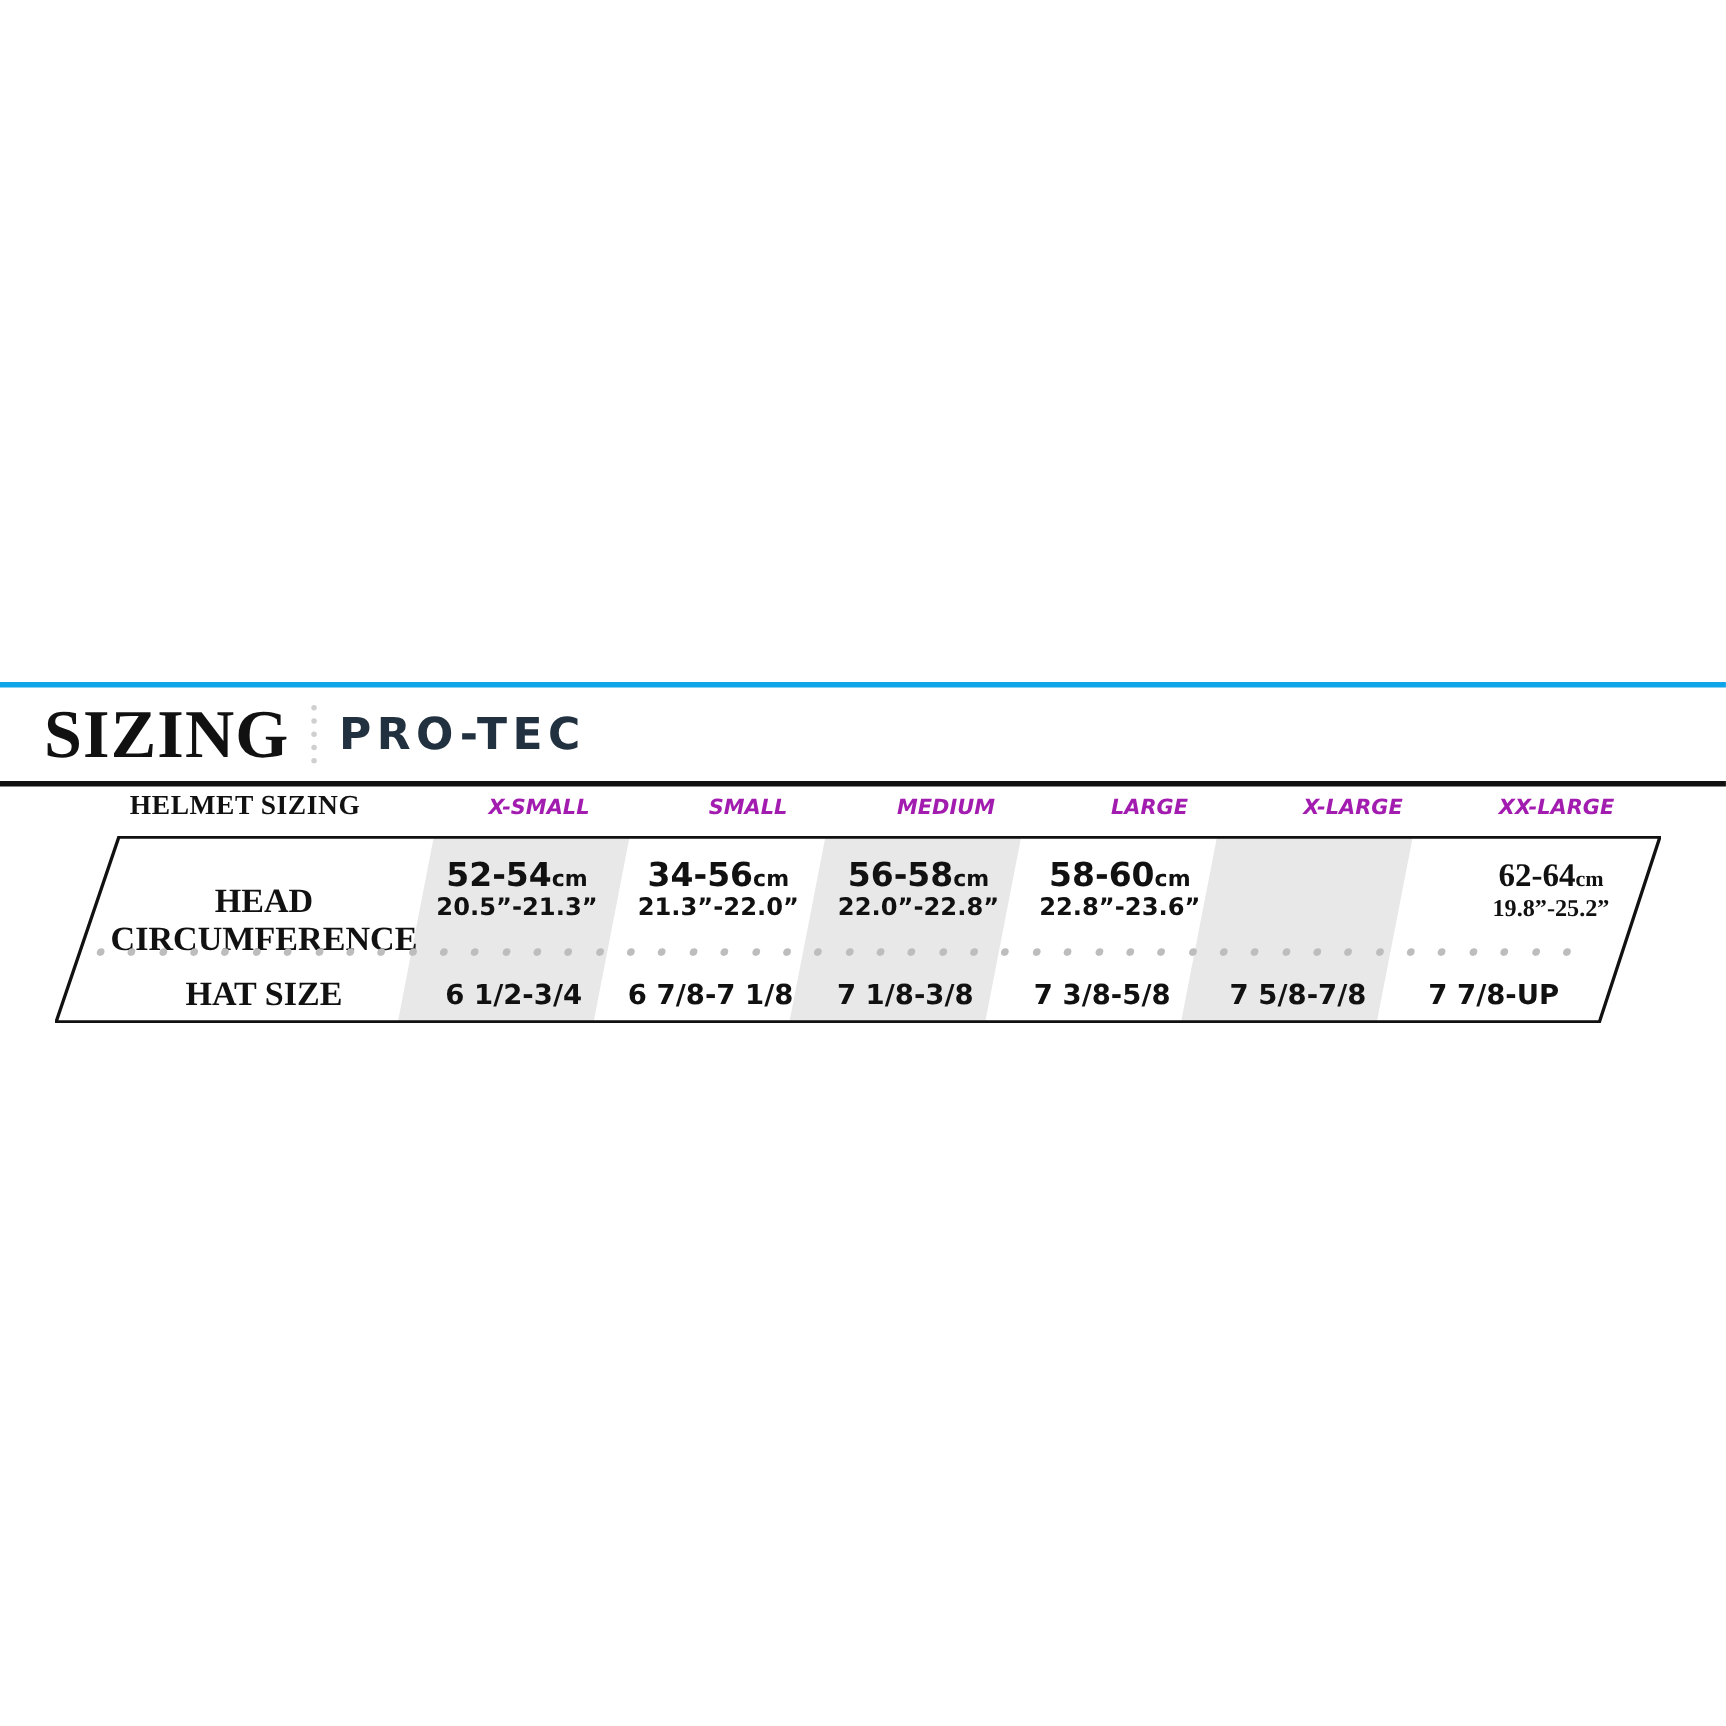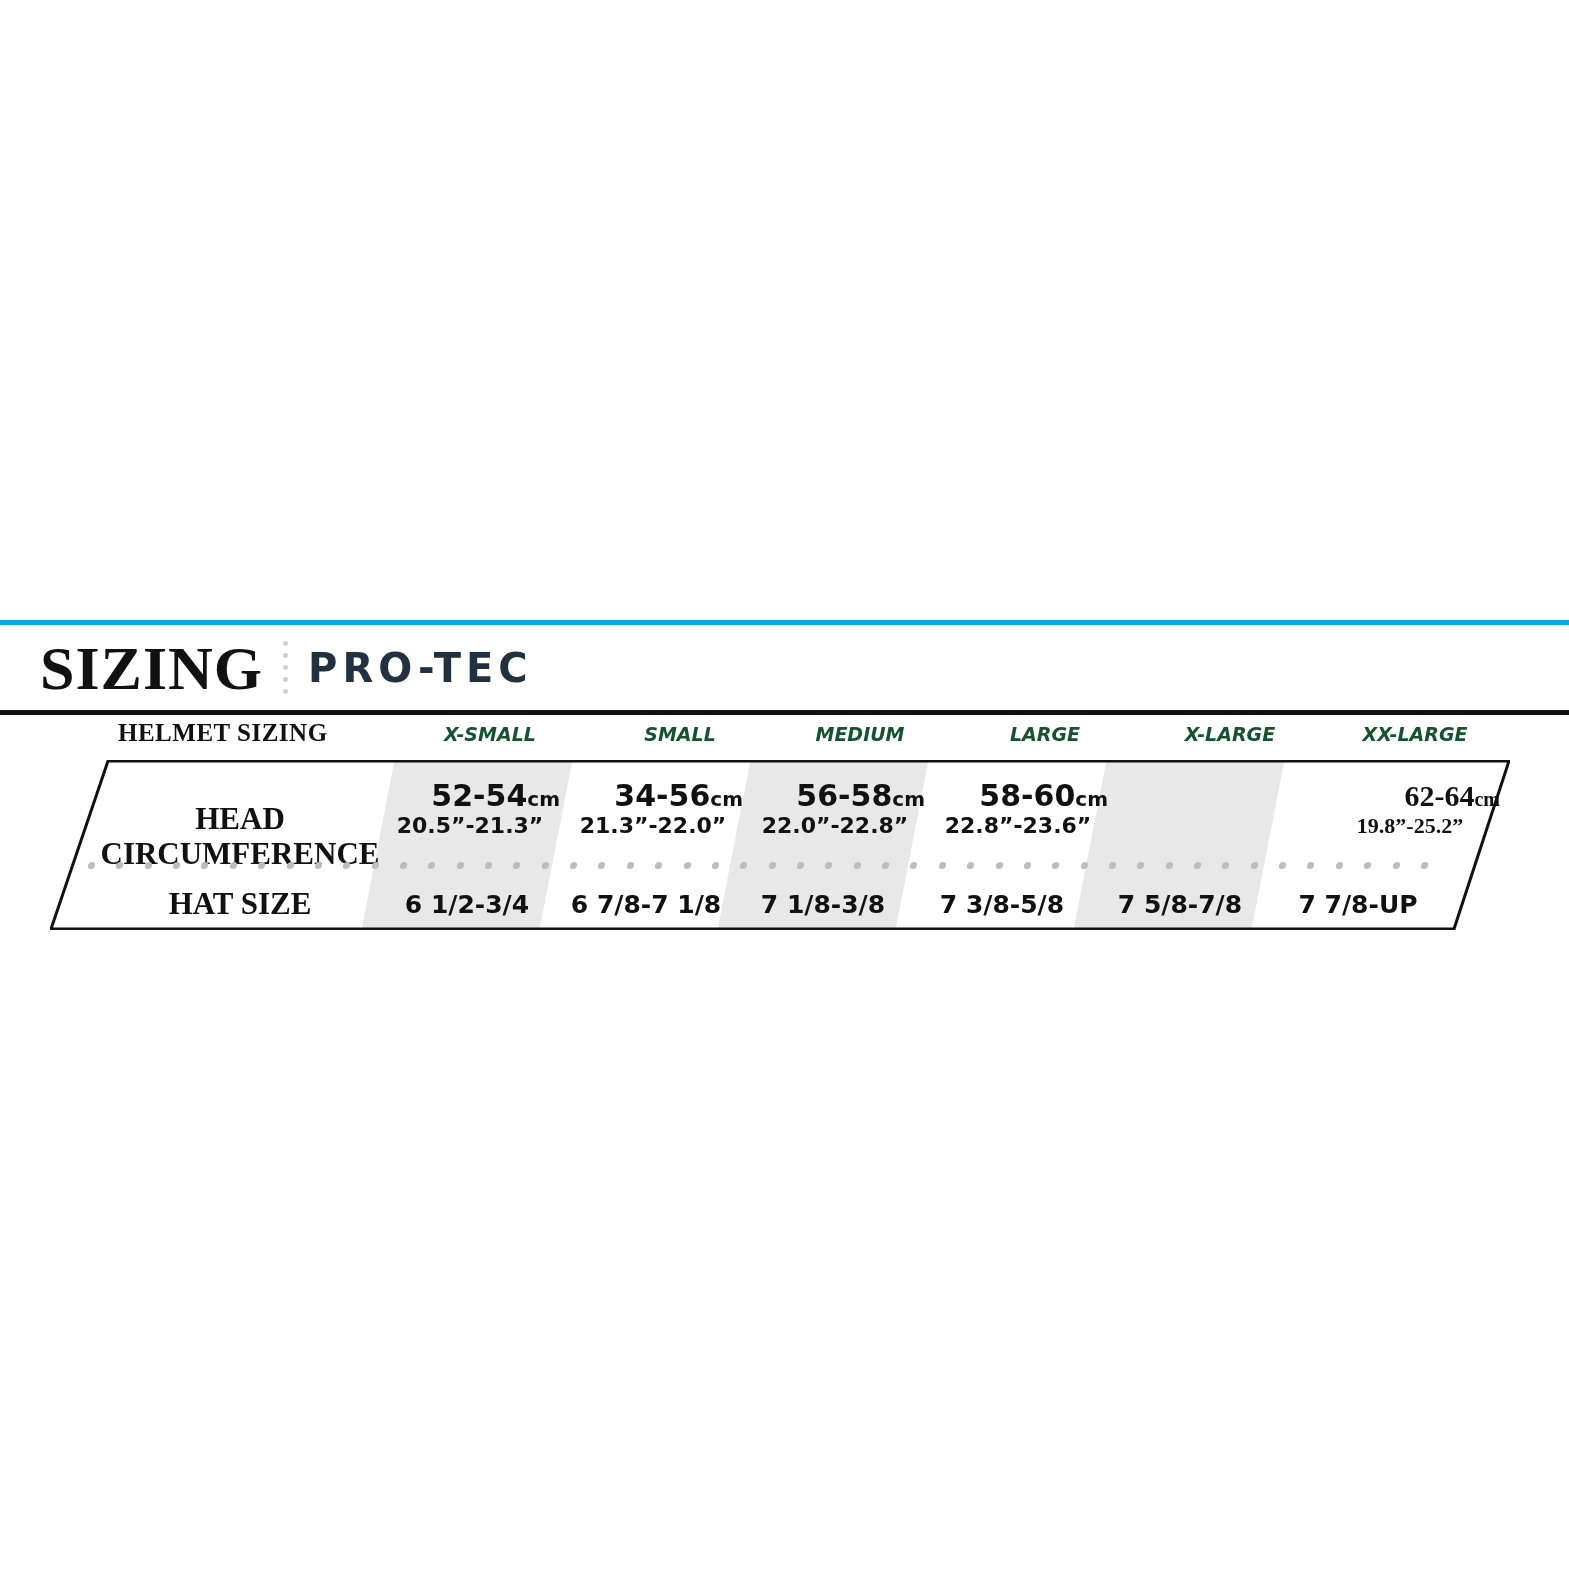--- a/index.html
+++ b/index.html
@@ -91,21 +91,21 @@
     width: 1569px;
     height: 59px;
   }
   .col-head {
     position: absolute;
     top: 8px;
     font-family: "DejaVu Sans", sans-serif;
     font-weight: bold;
     font-style: italic;
     font-size: 19px;
-    color: #14532d;
+    color: #a21caf;
     text-align: center;
     white-space: nowrap;
   }
   .row-label-head {
     position: absolute;
     left: 118px;
     top: 4px;
     font-family: "Liberation Serif", serif;
     font-weight: bold;
     font-size: 25px;
@@ -170,21 +170,20 @@
     position: absolute;
     text-align: center;
     white-space: nowrap;
     color: #111111;
     font-family: "DejaVu Sans", sans-serif;
   }
   .cell-cm {
     font-weight: bold;
     font-size: 30px;
     line-height: 1.05;
-    text-align: right;
   }
   .cell-cm .unit {
     font-size: 20px;
     font-weight: bold;
   }
   .cell-in {
     font-weight: bold;
     font-size: 22px;
     line-height: 1.1;
     margin-top: 2px;

